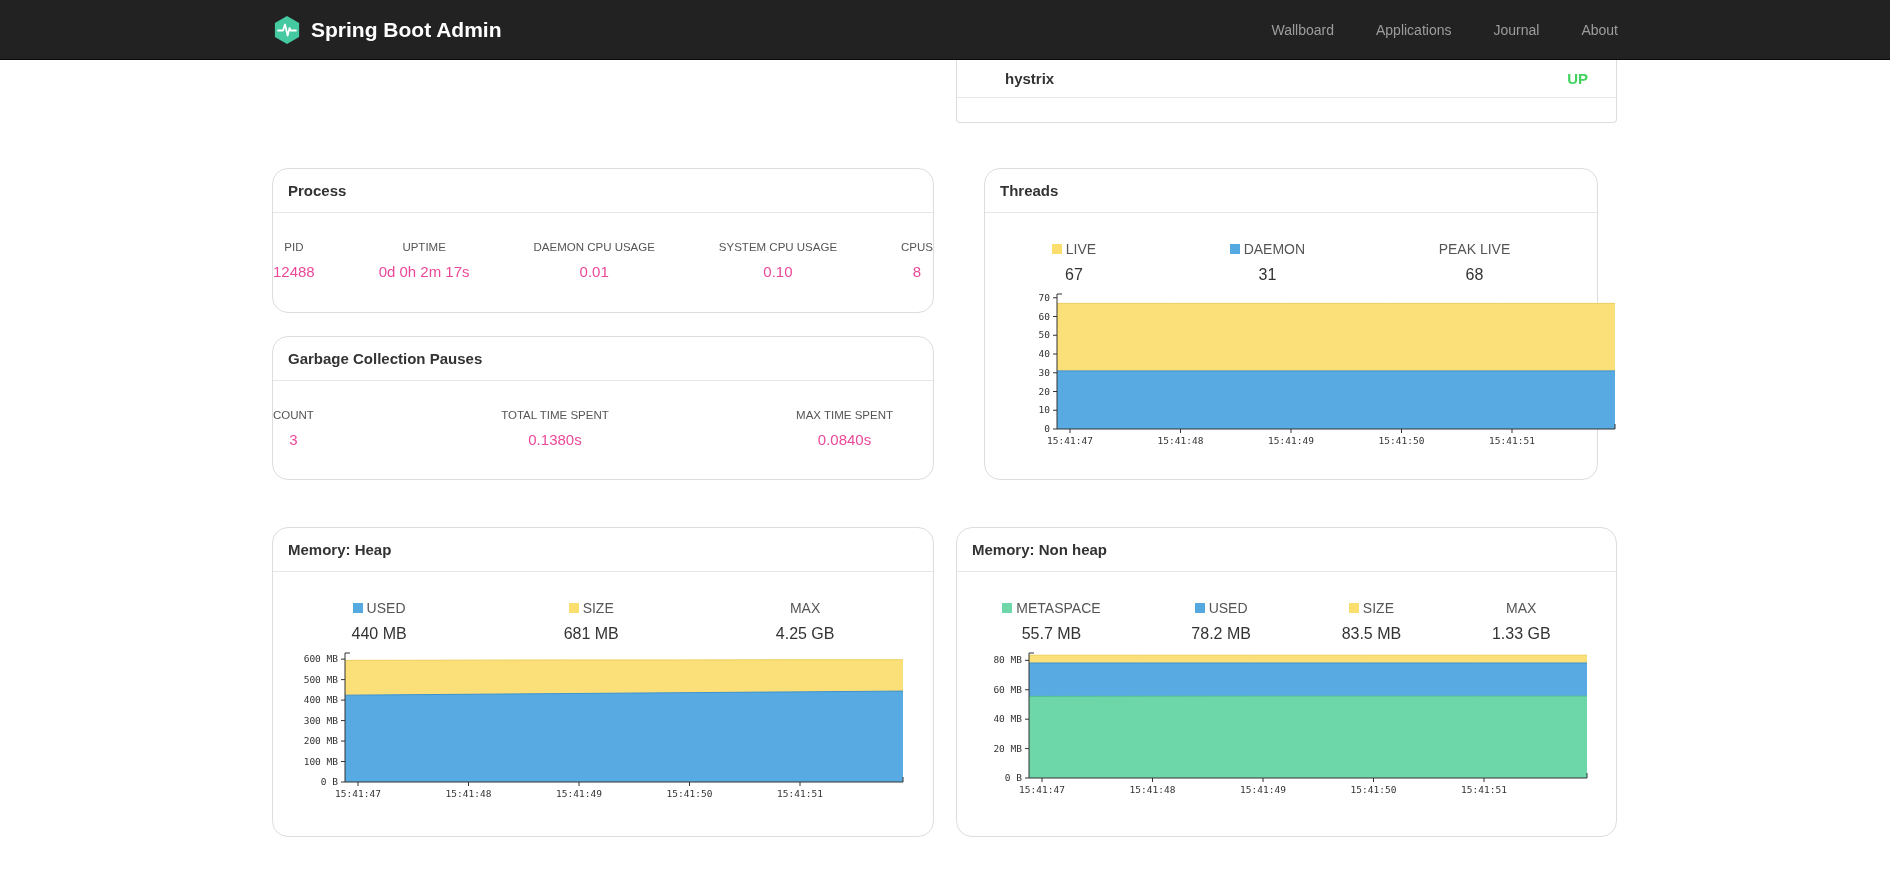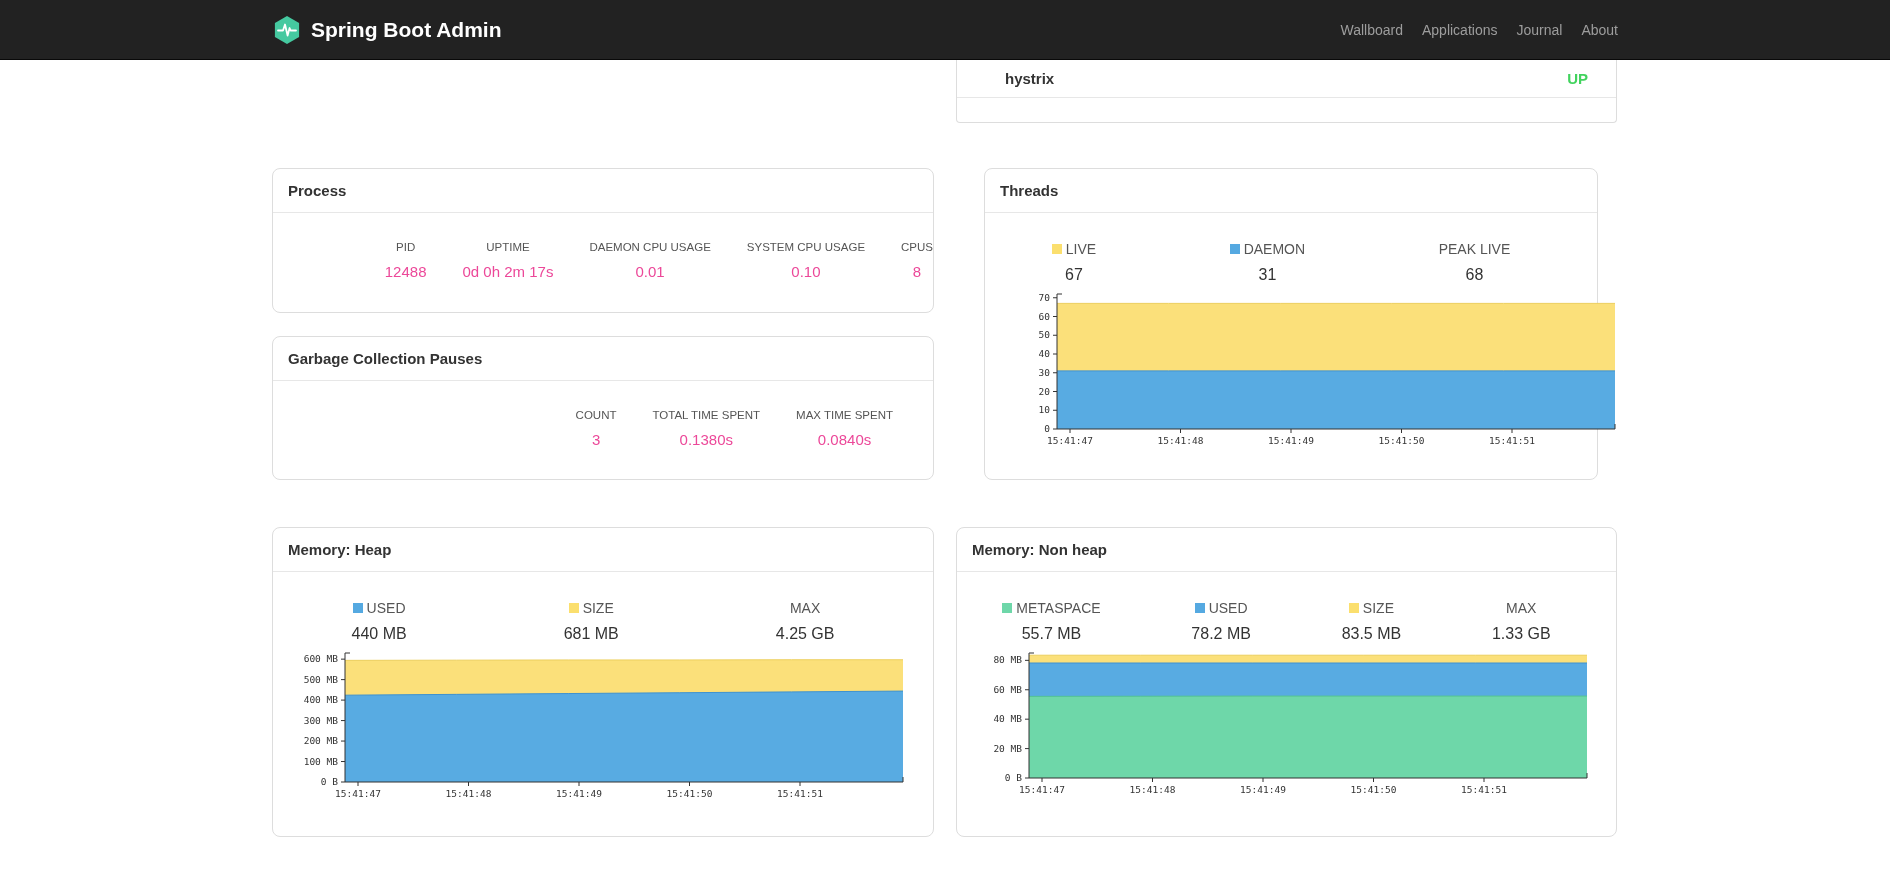--- a/index.html
+++ b/index.html
@@ -11,40 +11,40 @@
     font-family:"Liberation Sans","DejaVu Sans",sans-serif;
   }
   
   .navbar { height:60px; background:#222; border-bottom:1px solid #090909; }
   .nav-inner {
     width:1376px; margin:0 auto; height:100%;
     display:flex; justify-content:space-between; align-items:center; padding:0 15px;
   }
   .brand { display:flex; align-items:center; gap:9px; color:#fff; font-size:21px; font-weight:700; text-decoration:none; cursor:pointer; }
   .brand-logo { display:flex; align-items:center; }
-  .nav-links { display:flex; align-items:center; gap:19px; }
+  .nav-links { display:flex; align-items:center; gap:42px; }
   .nav-links a { color:#9d9d9d; font-size:14px; text-decoration:none; cursor:pointer; }
   
   .container { width:1346px; margin:0 auto; position:relative; height:847px; }
-  .panel { position:absolute; background:#fff; border:1px solid #ddd; border-radius:8px; }
+  .panel { position:absolute; background:#fff; border:1px solid #ddd; border-radius:16px; }
   .panel-hystrix { left:684px; top:0; width:661px; height:63px; border-top:none; border-radius:0 0 4px 4px; }
   .panel-process { left:0; top:108px; width:662px; height:145px; }
   .panel-gc      { left:0; top:276px; width:662px; height:144px; }
   .panel-threads { left:684px; top:108px; width:614px; height:312px;margin-left:28px; }
   .panel-heap    { left:0; top:467px; width:662px; height:310px; }
   .panel-nonheap { left:684px; top:467px; width:661px; height:310px; }
   .panel-title { padding:13px 15px; font-weight:700; font-size:15px; color:#333; border-bottom:1px solid #e7e7e7; }
   
   .hx-row {
     display:flex; justify-content:space-between; align-items:center;
     padding:10px 28px 10px 48px; border-bottom:1px solid #e7e7e7;
     font-weight:700; font-size:15px;
   }
   
-  .metrics { display:flex; justify-content:flex-end; margin-top:28px;gap:36px; }
+  .metrics { display:flex; justify-content:space-between; margin-top:28px;gap:36px; }
   .metrics.gc { padding-right:40px; }
   .metric { text-align:center; }
   .m-label { font-size:11.5px; color:#555; }
   .m-value { font-size:15px; color:#ec4899; margin-top:10px; }
   
   .legend { display:flex; justify-content:space-around; margin-top:28px; padding-right:20px; }
   .legend-item { text-align:center; }
   .l-top { display:flex; align-items:center; justify-content:center; gap:4px; font-size:14px; color:#555; }
   .swatch { width:10px; height:10px; display:inline-block; }
   .l-value { font-size:16px; color:#333; margin-top:9px; }

